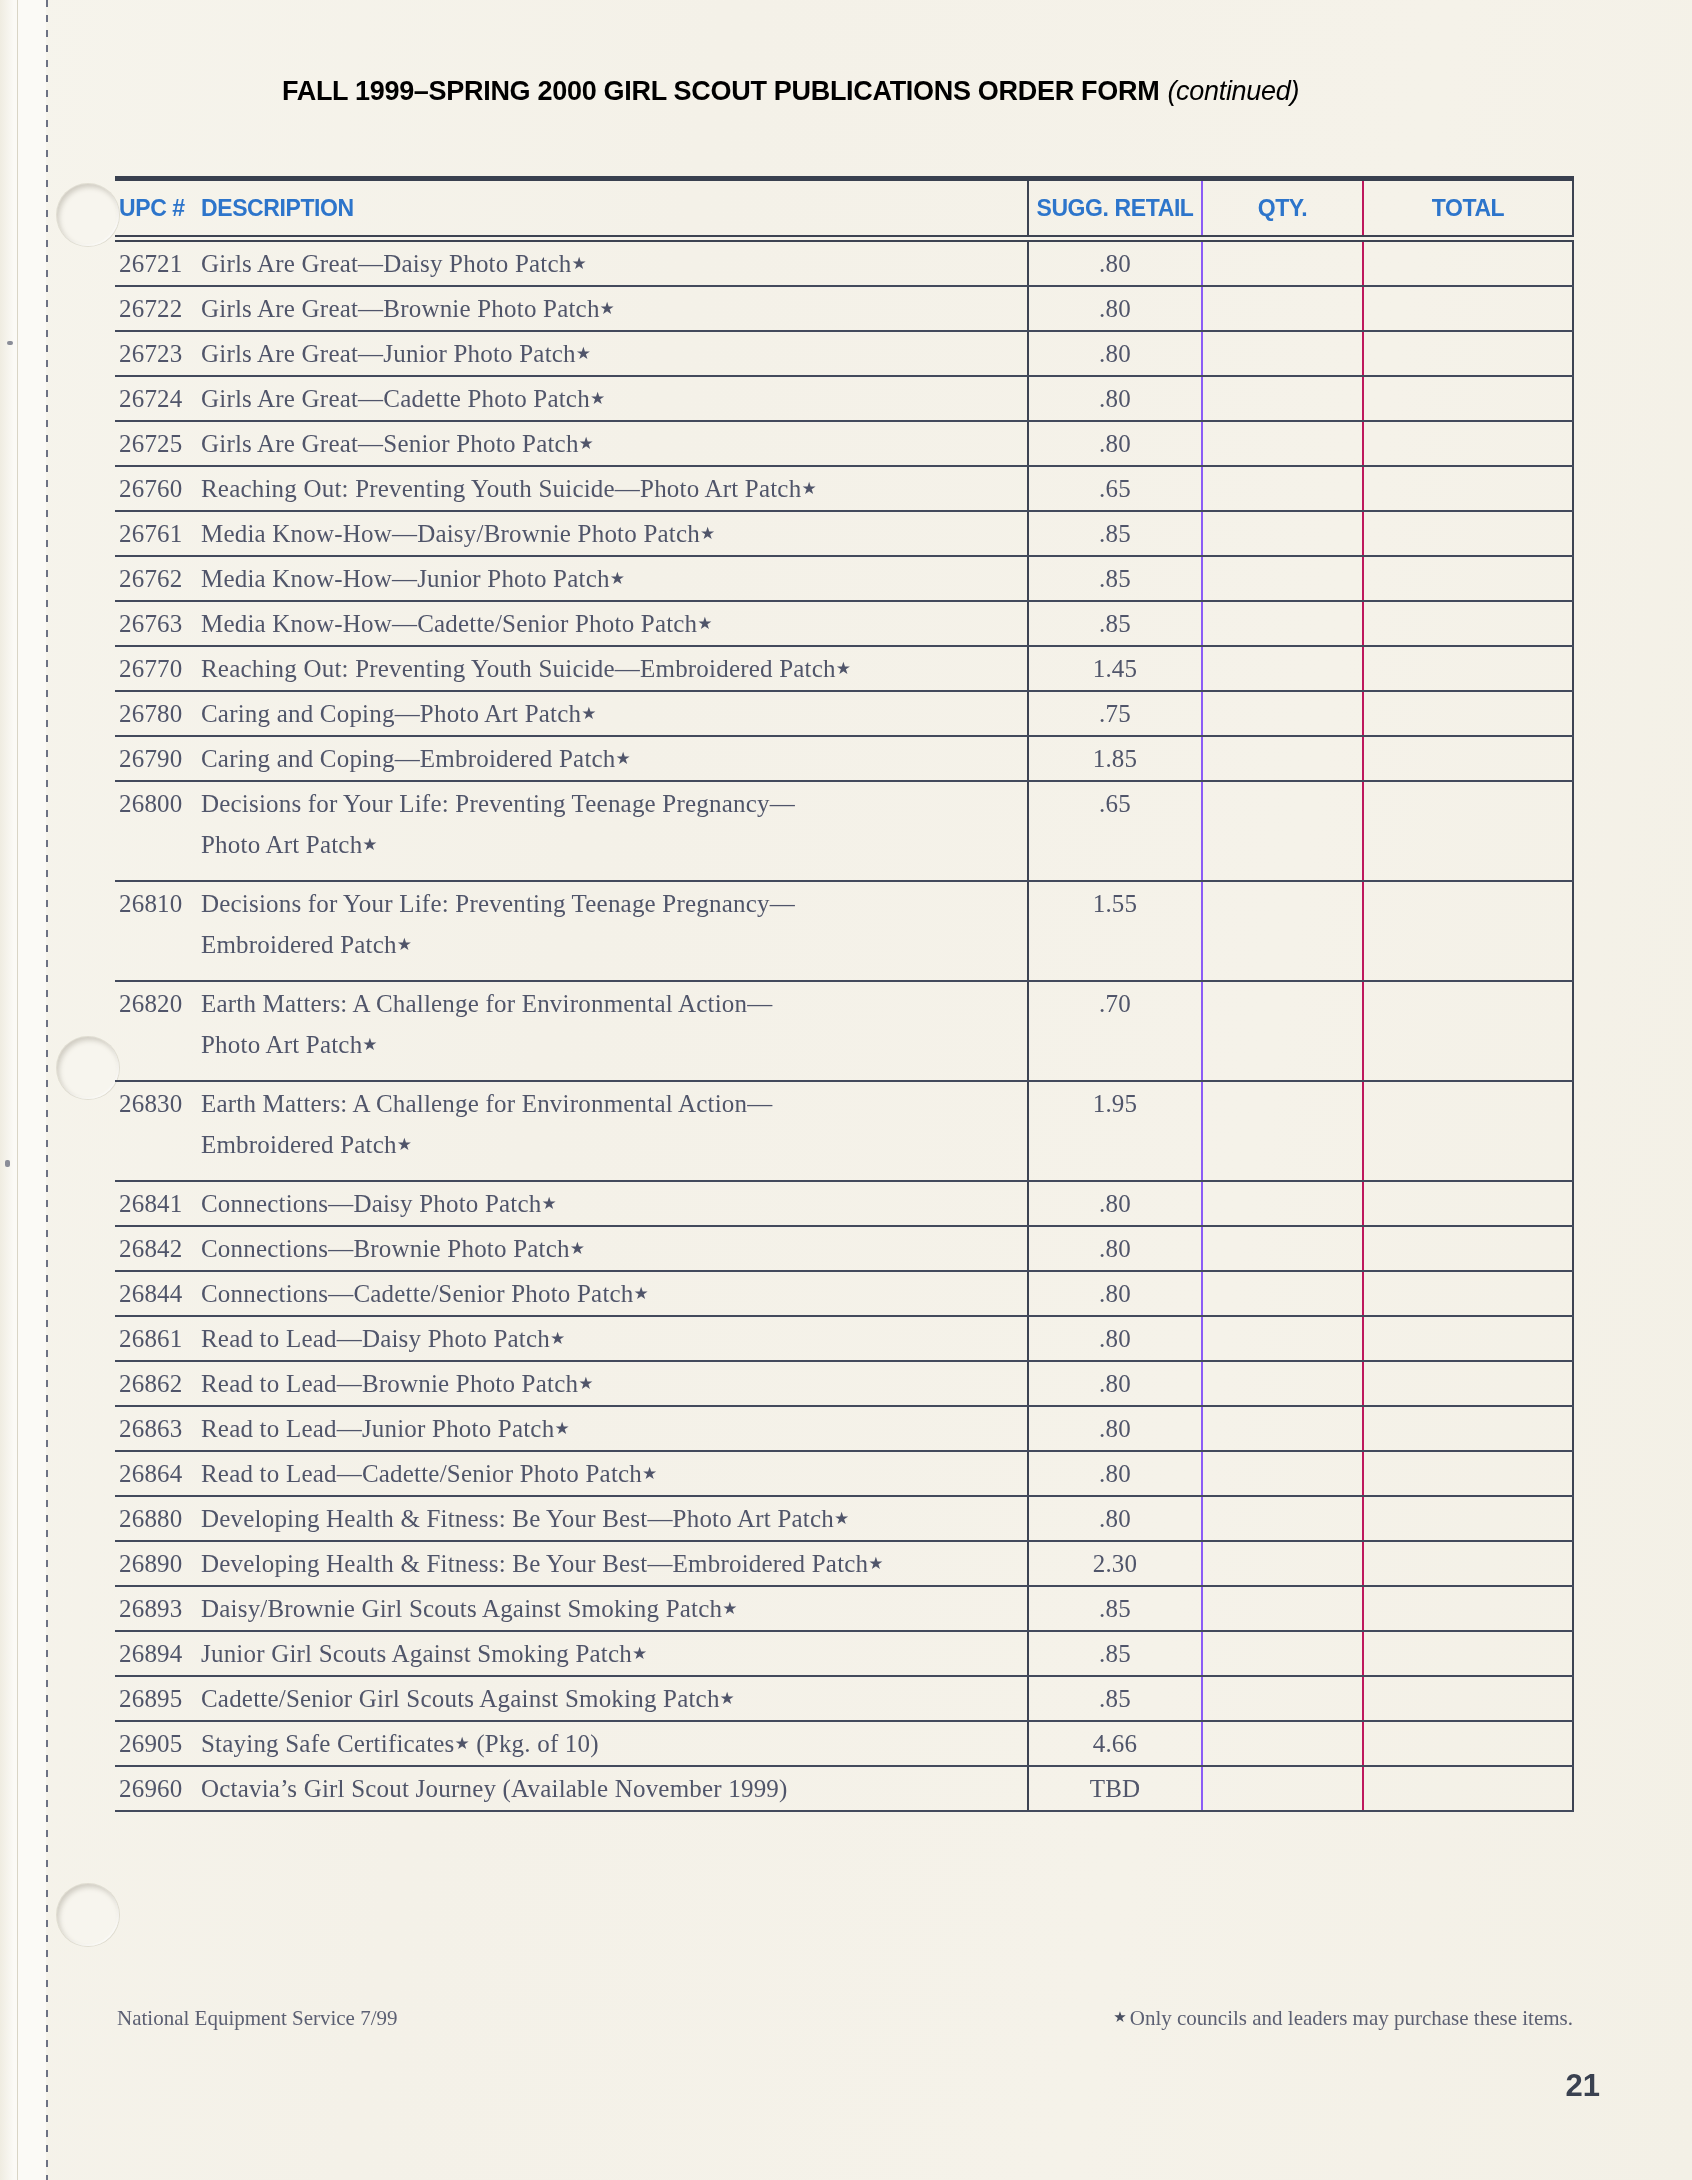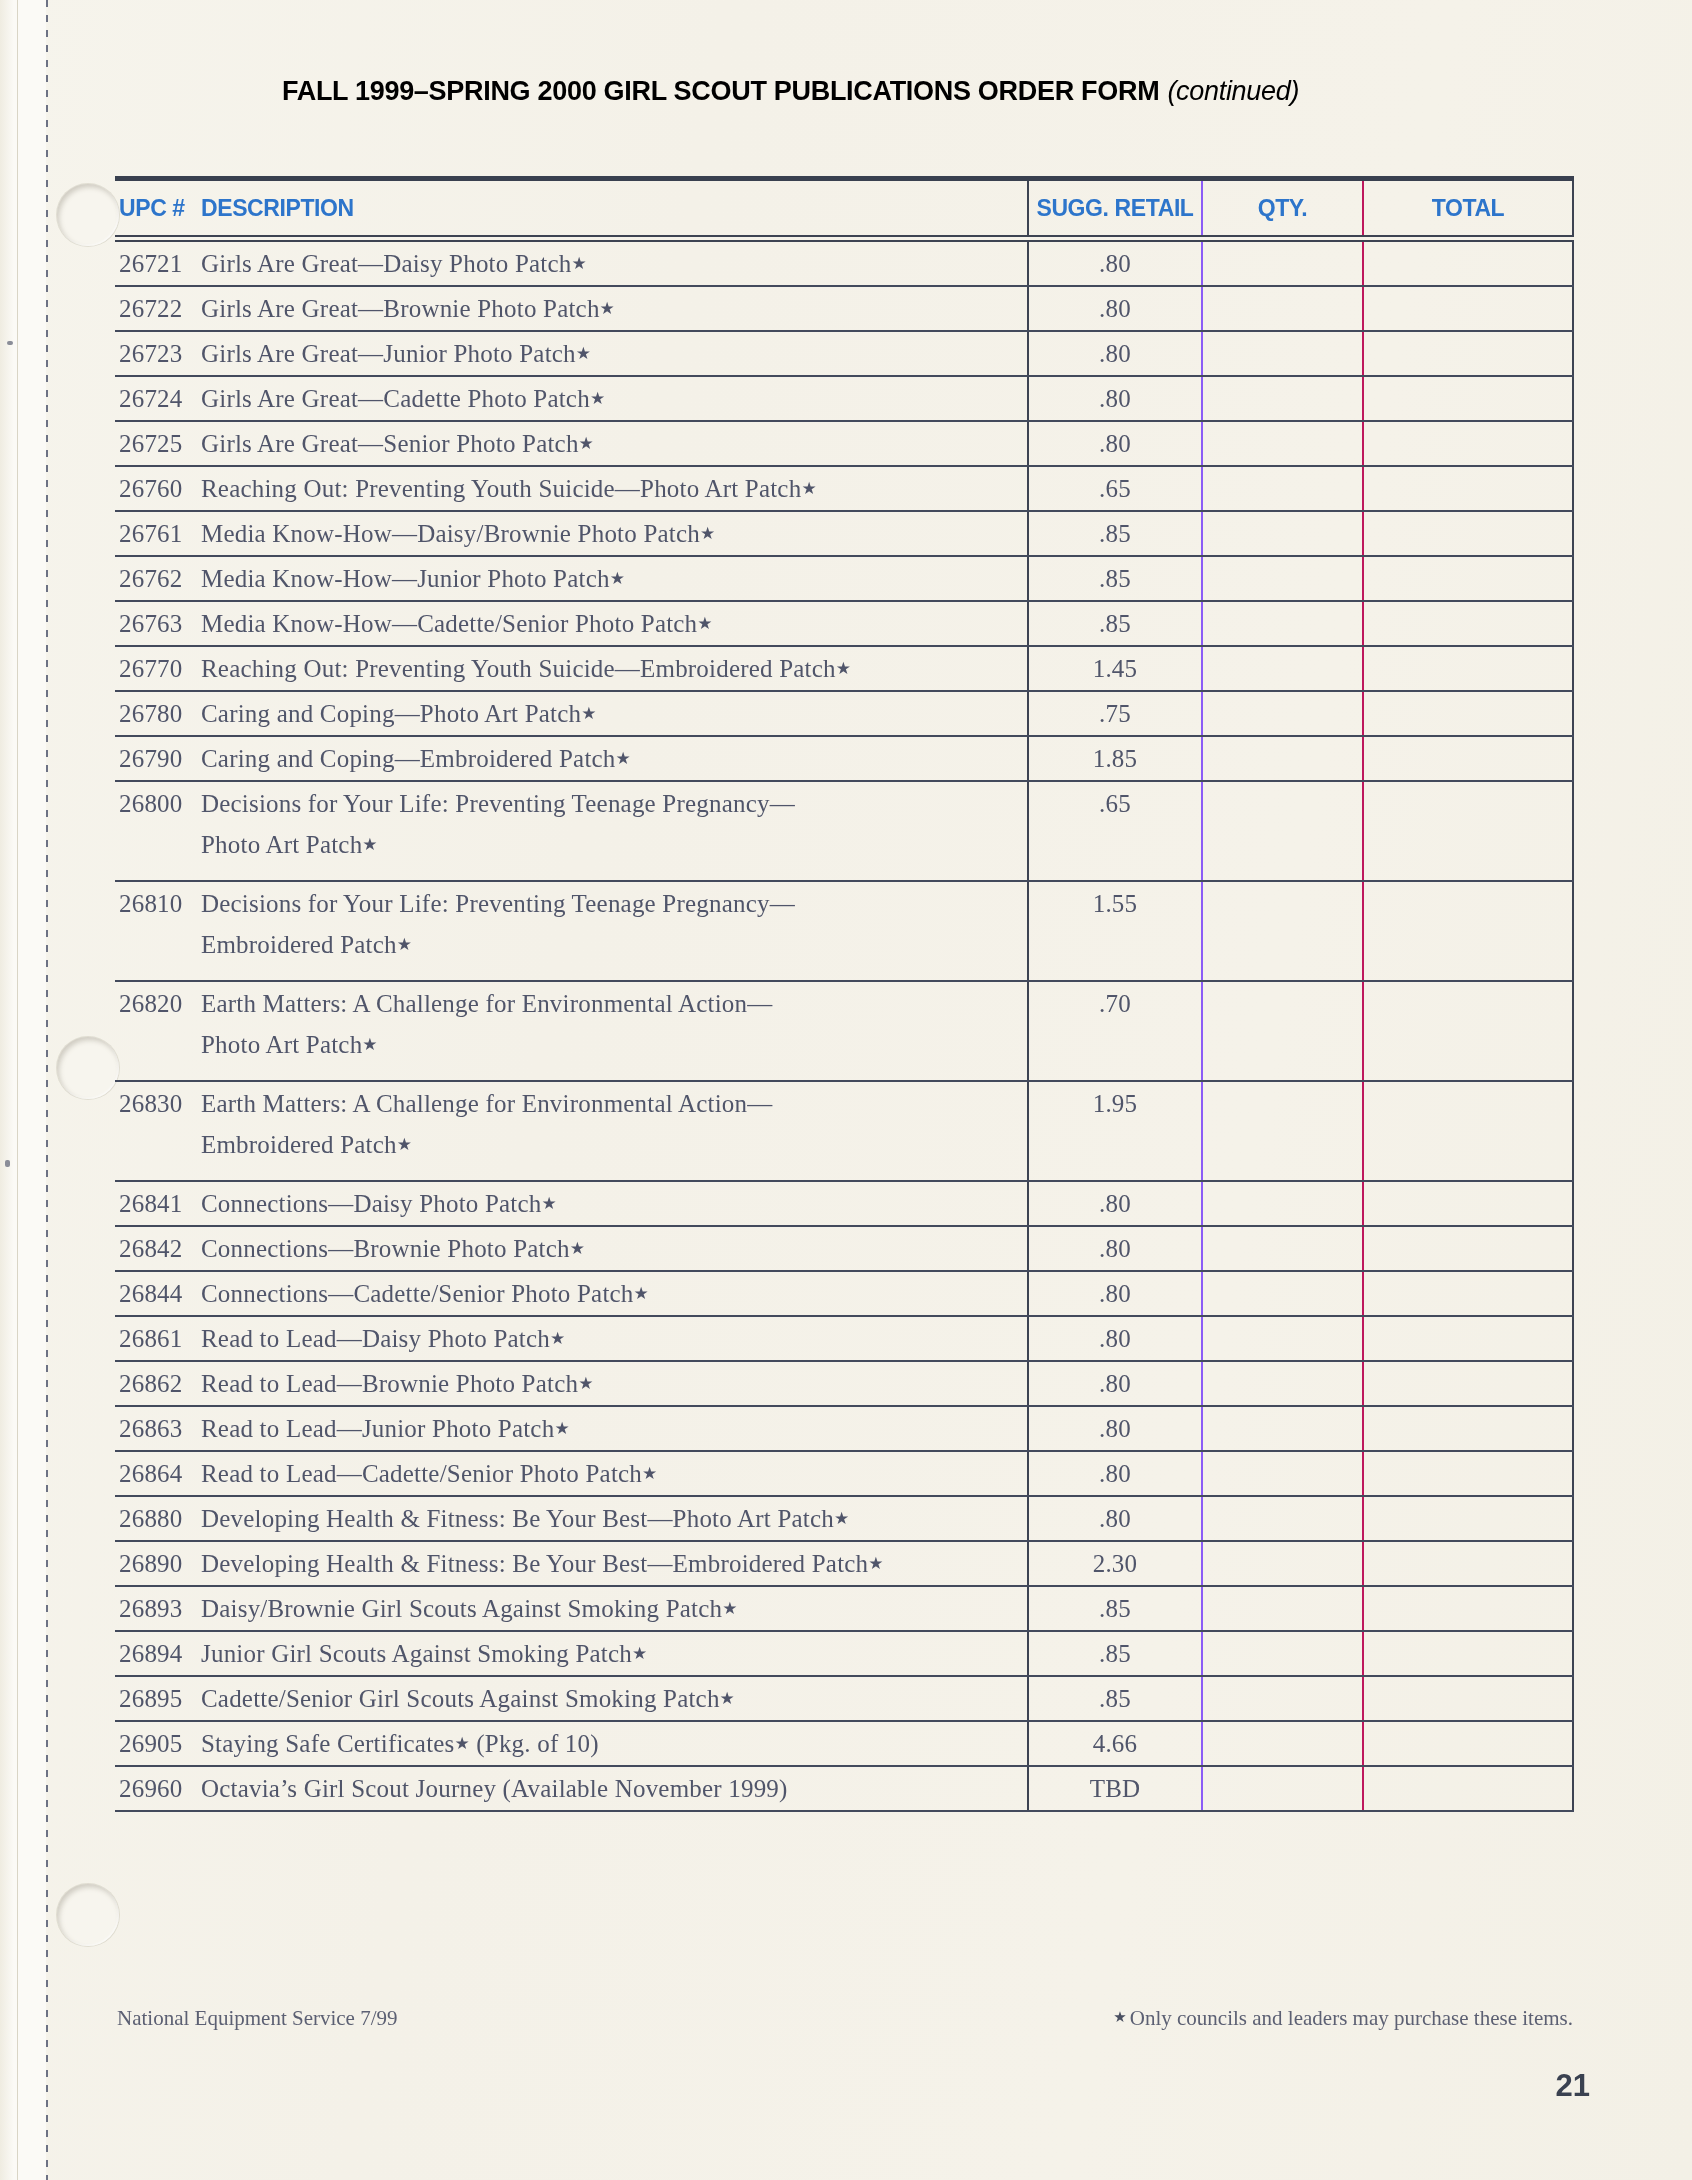--- a/index.html
+++ b/index.html
@@ -47,21 +47,21 @@
   th.h-retail,td.c-retail{border-left:2px solid #3d4352;border-right:2px solid #8b5cf6;}
   th.h-total,td.c-total{border-left:2px solid #be185d;border-right:2px solid #3d4352;}
   tr.row-single td{height:41px;}
   tr.row-double td{height:82px;padding-bottom:15px;}
   .star{font-size:17px;letter-spacing:0;vertical-align:3px;}
 
   
   .footer-credit{position:absolute;left:117px;top:2006px;font-size:21px;color:#5c6073;}
   .footnote{position:absolute;right:119px;top:2006px;font-size:21px;color:#5c6073;}
   .footnote .star{font-size:15px;vertical-align:3px;margin-right:3px;color:#4a4f60;}
-  .page-number{position:absolute;right:102px;top:2068px;
+  .page-number{position:absolute;right:92px;top:2068px;
     font-family:"Liberation Sans", sans-serif;font-weight:bold;font-size:31px;color:#3a4150;}
 </style>
 </head>
 <body>
 
 <div class="spine"></div>
 <div class="paper-edge-line"></div>
 <div class="perforation"></div>
 <div class="hole" style="left:57px;top:184px;"></div>
 <div class="hole" style="left:57px;top:1037px;"></div>

